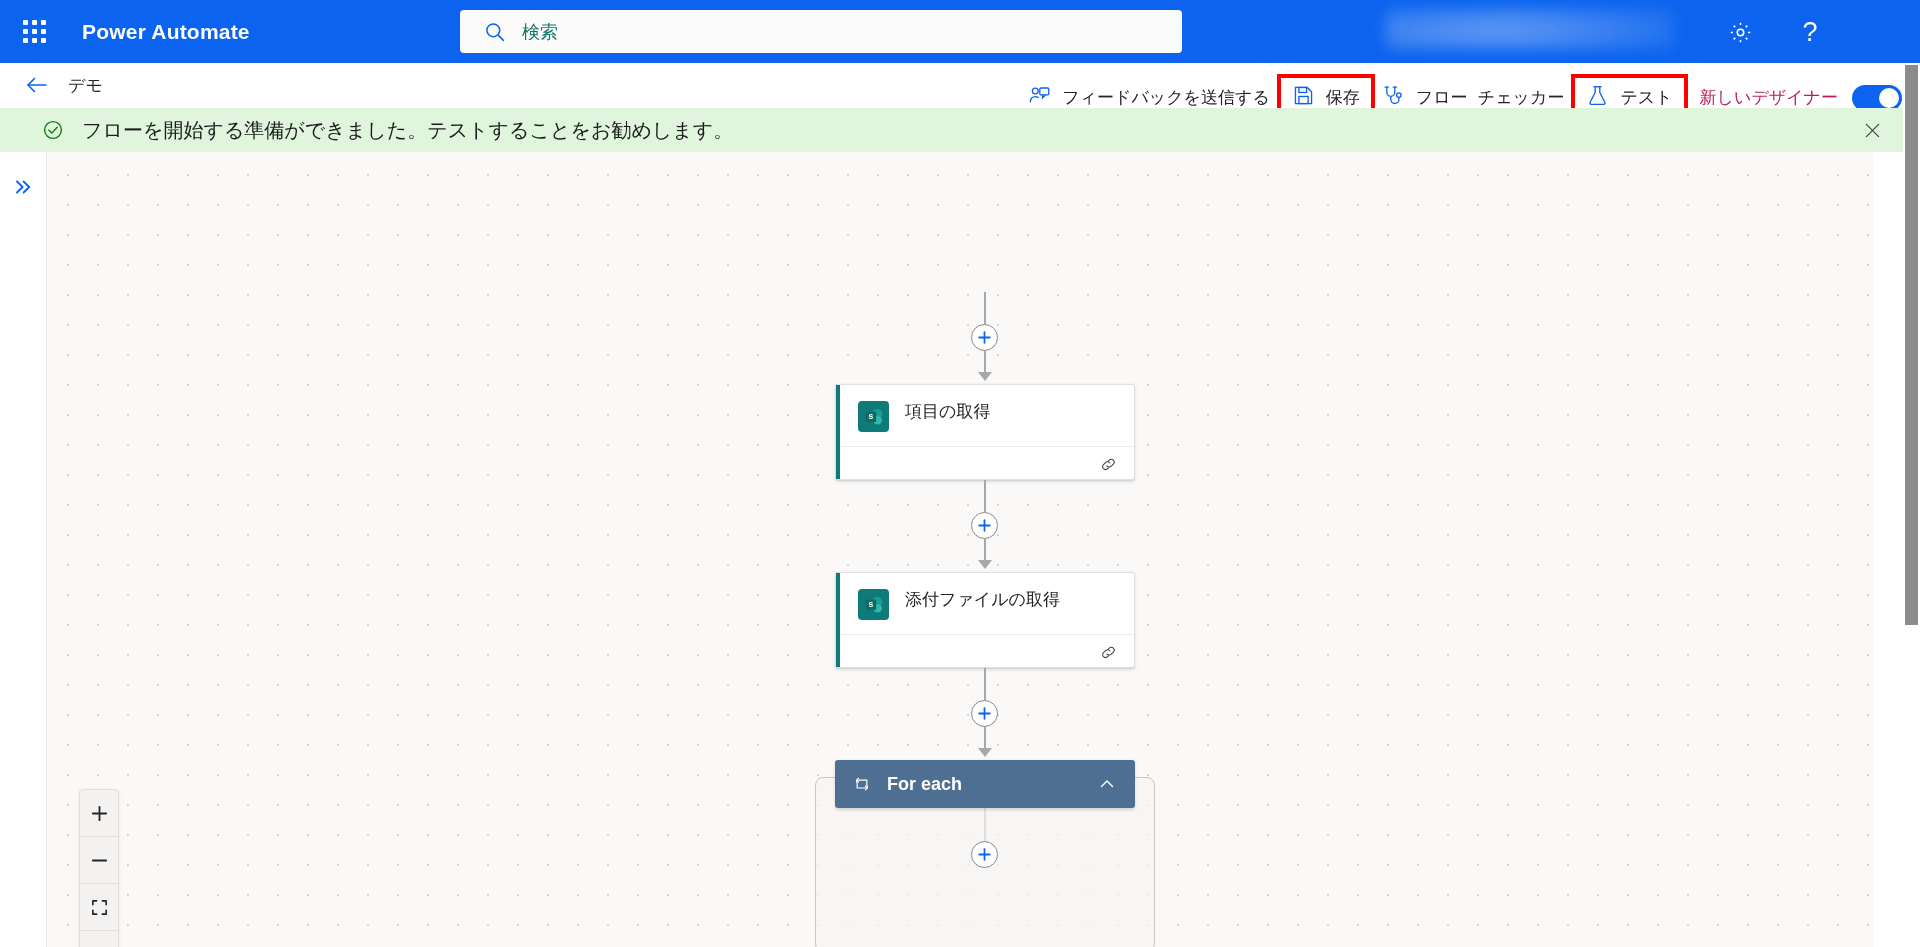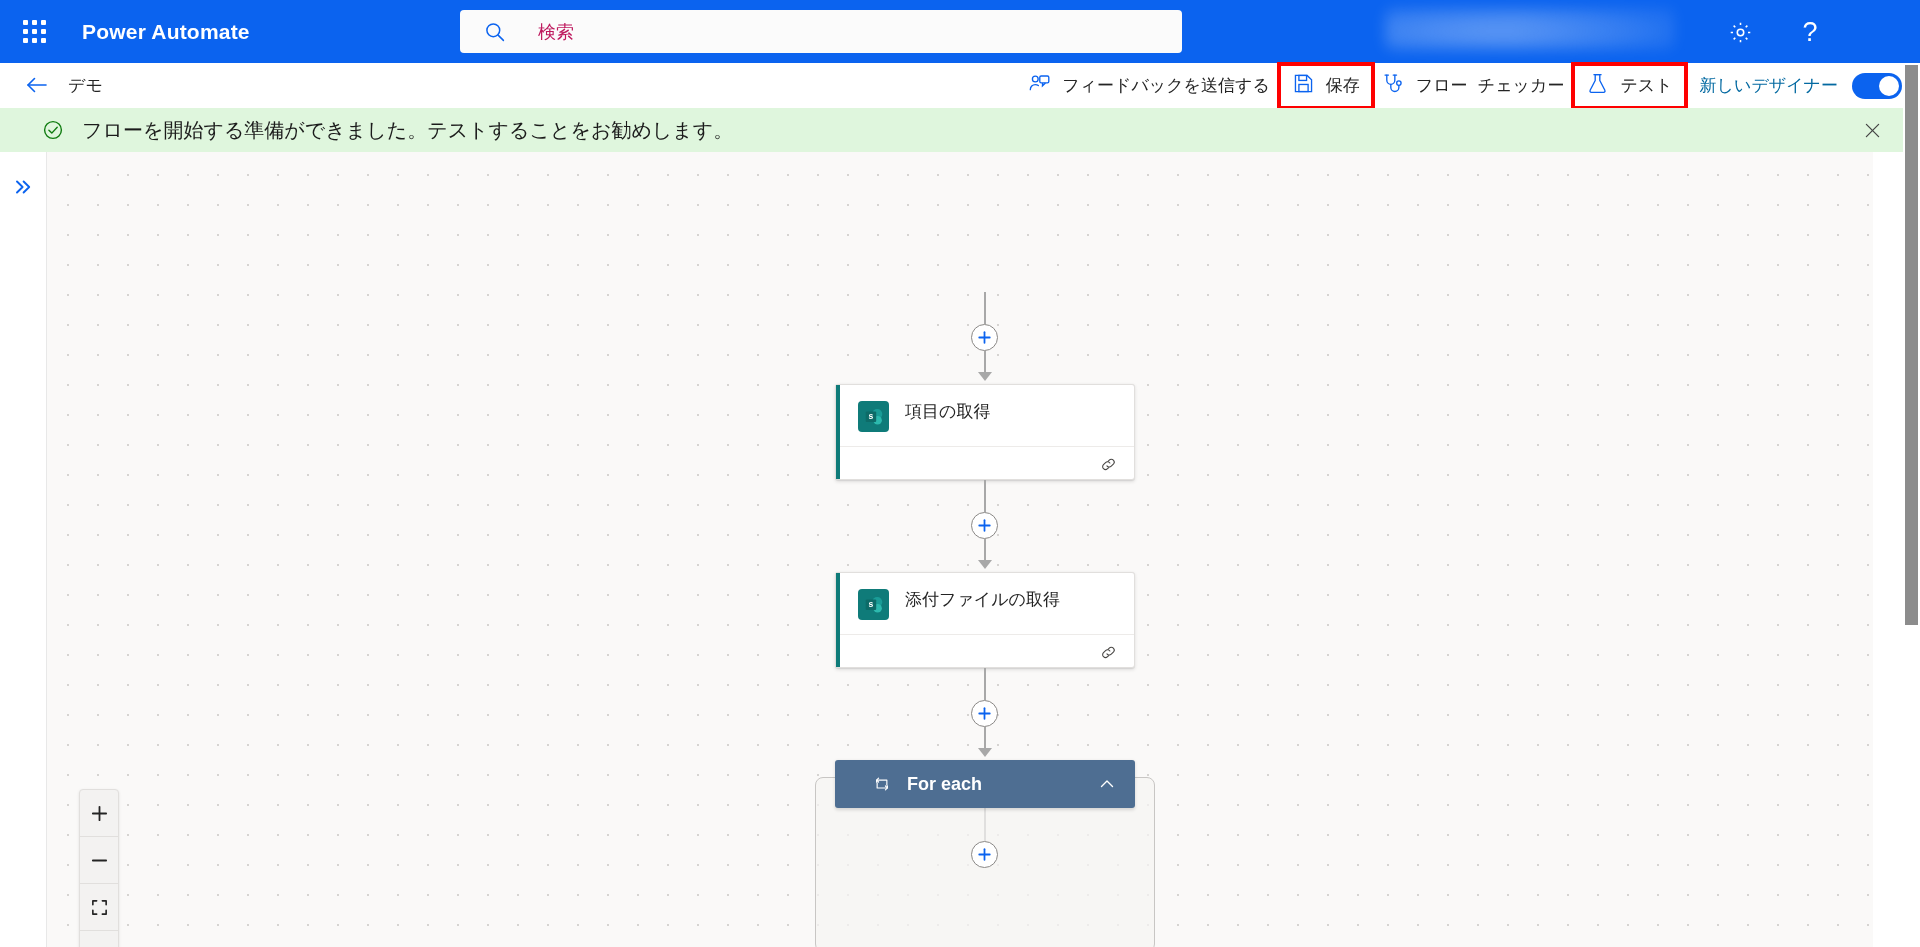--- a/index.html
+++ b/index.html
@@ -32,21 +32,21 @@
     margin-left: 24px; letter-spacing: .2px; white-space: nowrap;
   }
   .searchbox {
     position: absolute; left: 460px; top: 10px;
     width: 722px; height: 43px;
     background: #fbfbfb; border-radius: 4px;
     display: flex; align-items: center; cursor: text;
   }
   .search-ico { margin-left: 24px; display: flex; }
   .search-text {
-    margin-left: 32px; color: #be185d; font-size: 18px;
+    margin-left: 16px; color: #0f766e; font-size: 18px;
   }
   .blur-chip {
     position: absolute; left: 1385px; top: 8px;
     width: 290px; height: 42px;
     background: radial-gradient(ellipse at 35% 55%, rgba(255,255,255,.22), rgba(255,255,255,.05) 62%, rgba(255,255,255,0) 78%),
                 linear-gradient(100deg, rgba(255,255,255,.10), rgba(255,255,255,.16) 45%, rgba(255,255,255,.07));
     filter: blur(7px); border-radius: 8px; pointer-events: none;
   }
   .brand-icon-btn {
     position: absolute; top: 12px;
@@ -68,35 +68,35 @@
     font-family: Liberation Mono, monospace;
   }
   .back-arrow {
     margin-left: 22px; width: 30px; height: 30px;
     display: flex; align-items: center; justify-content: center; cursor: pointer;
   }
   .flow-name {
     margin-left: 16px; font-size: 17px; color: #242424; white-space: nowrap;
   }
   .cmd-right {
-    position: absolute; right: 12px; top: 0; height: 45px;
+    position: absolute; right: 12px; top: 12px; height: 45px;
     display: flex; align-items: center;
   }
   .cmd-btn {
     height: 40px; display: flex; align-items: center;
     padding: 0 11px; cursor: pointer; background: transparent;
     border: none; white-space: nowrap;
   }
   .cmd-btn .lbl { font-size: 17px; color: #242424; margin-left: 11px; }
   .cmd-highlight {
     outline: 4px solid #fe0000;
     background: #fff;
   }
   .hl-wrap { display: flex; align-items: center; }
-  .toggle-label { font-size: 17px; color: #0369a1; margin-left: 16px; white-space: nowrap; }
+  .toggle-label { font-size: 17px; color: #be185d; margin-left: 16px; white-space: nowrap; }
   .toggle {
     width: 50px; height: 26px; border-radius: 13px;
     background: #0b63ef; margin-left: 14px; margin-right: 6px;
     position: relative; cursor: pointer;
   }
   .toggle .knob {
     position: absolute; right: 3px; top: 3px;
     width: 20px; height: 20px; border-radius: 50%; background: #fff;
   }
 
@@ -196,21 +196,21 @@
     position: absolute; width: 27px; height: 27px;
     border-radius: 50%; background: #fff; border: 1.4px solid #8a8886;
     display: flex; align-items: center; justify-content: center;
     cursor: pointer; z-index: 4;
   }
 
   .scope-node {
     position: absolute;
     background: #4e6e92; border-radius: 3px;
     box-shadow: 0 1.6px 3.6px rgba(0,0,0,.14);
-    display: flex; align-items: center; cursor: pointer; z-index: 3; padding-left: 20px;
+    display: flex; align-items: center; cursor: pointer; z-index: 3;
   }
   .scope-title {
     color: #ffffff; font-size: 18px; font-weight: bold; margin-left: 16px;
   }
   .scope-chev {
     position: absolute; right: 18px; top: 50%; transform: translateY(-50%);
     cursor: pointer; display: flex;
   }
   .scope-box {
     position: absolute;

